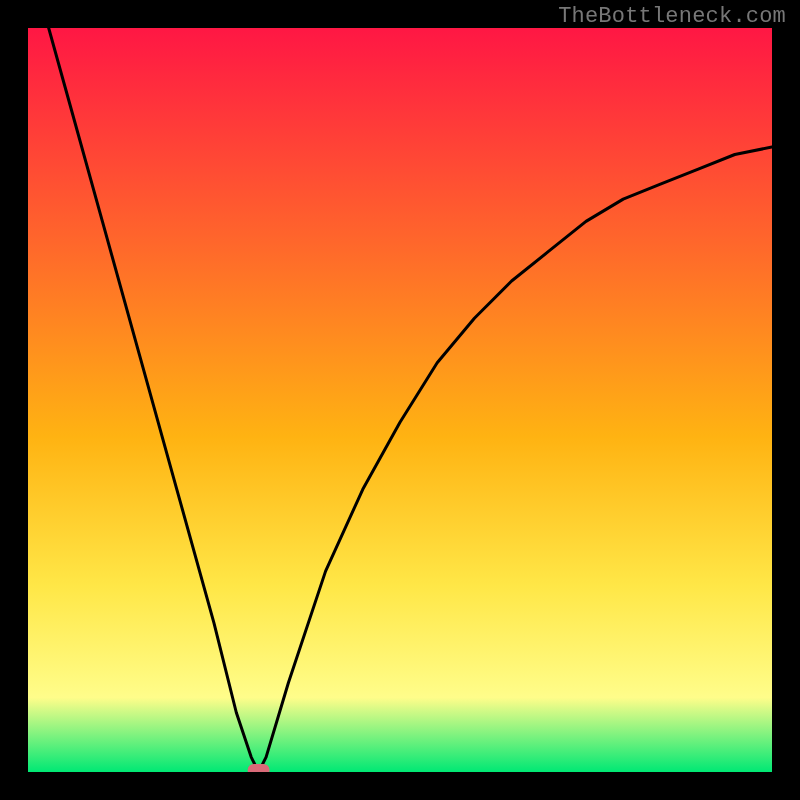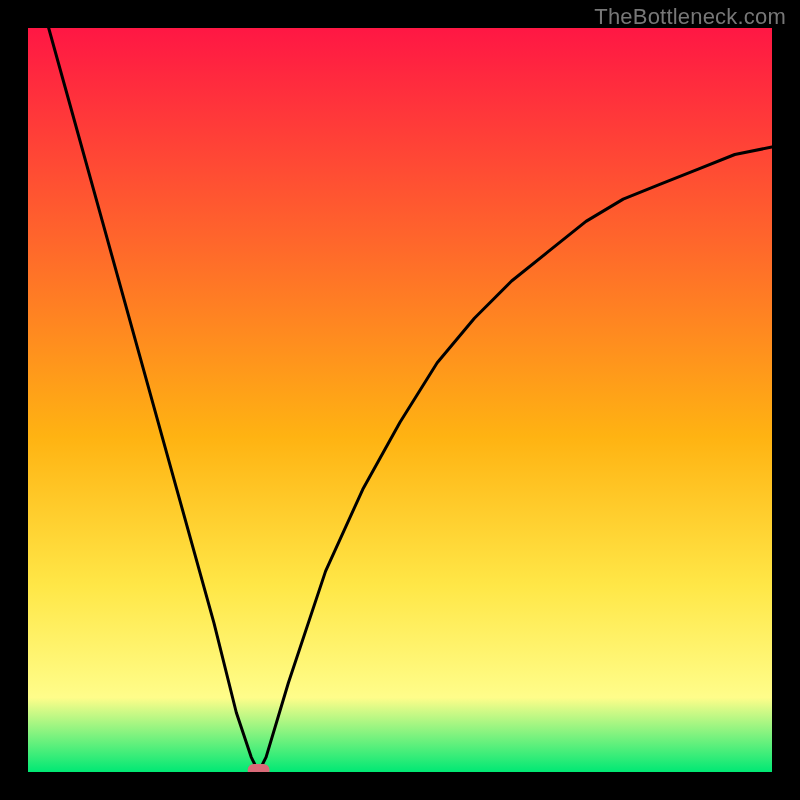--- a/index.html
+++ b/index.html
@@ -27,20 +27,21 @@
     height: 744px;
   }
   .watermark {
     position: absolute;
     top: 4px;
     right: 14px;
     color: #777;
     font-size: 22px;
     letter-spacing: 0.2px;
     font-weight: 500;
+    font-family: Liberation Mono, monospace;
   }
   svg { display: block; }
 </style>
 </head>
 <body>
 
 <div class="frame">
   <svg class="plot" viewBox="0 0 744 744">
     <defs>
       <linearGradient id="bg-grad" x1="0" y1="0" x2="0" y2="1">

